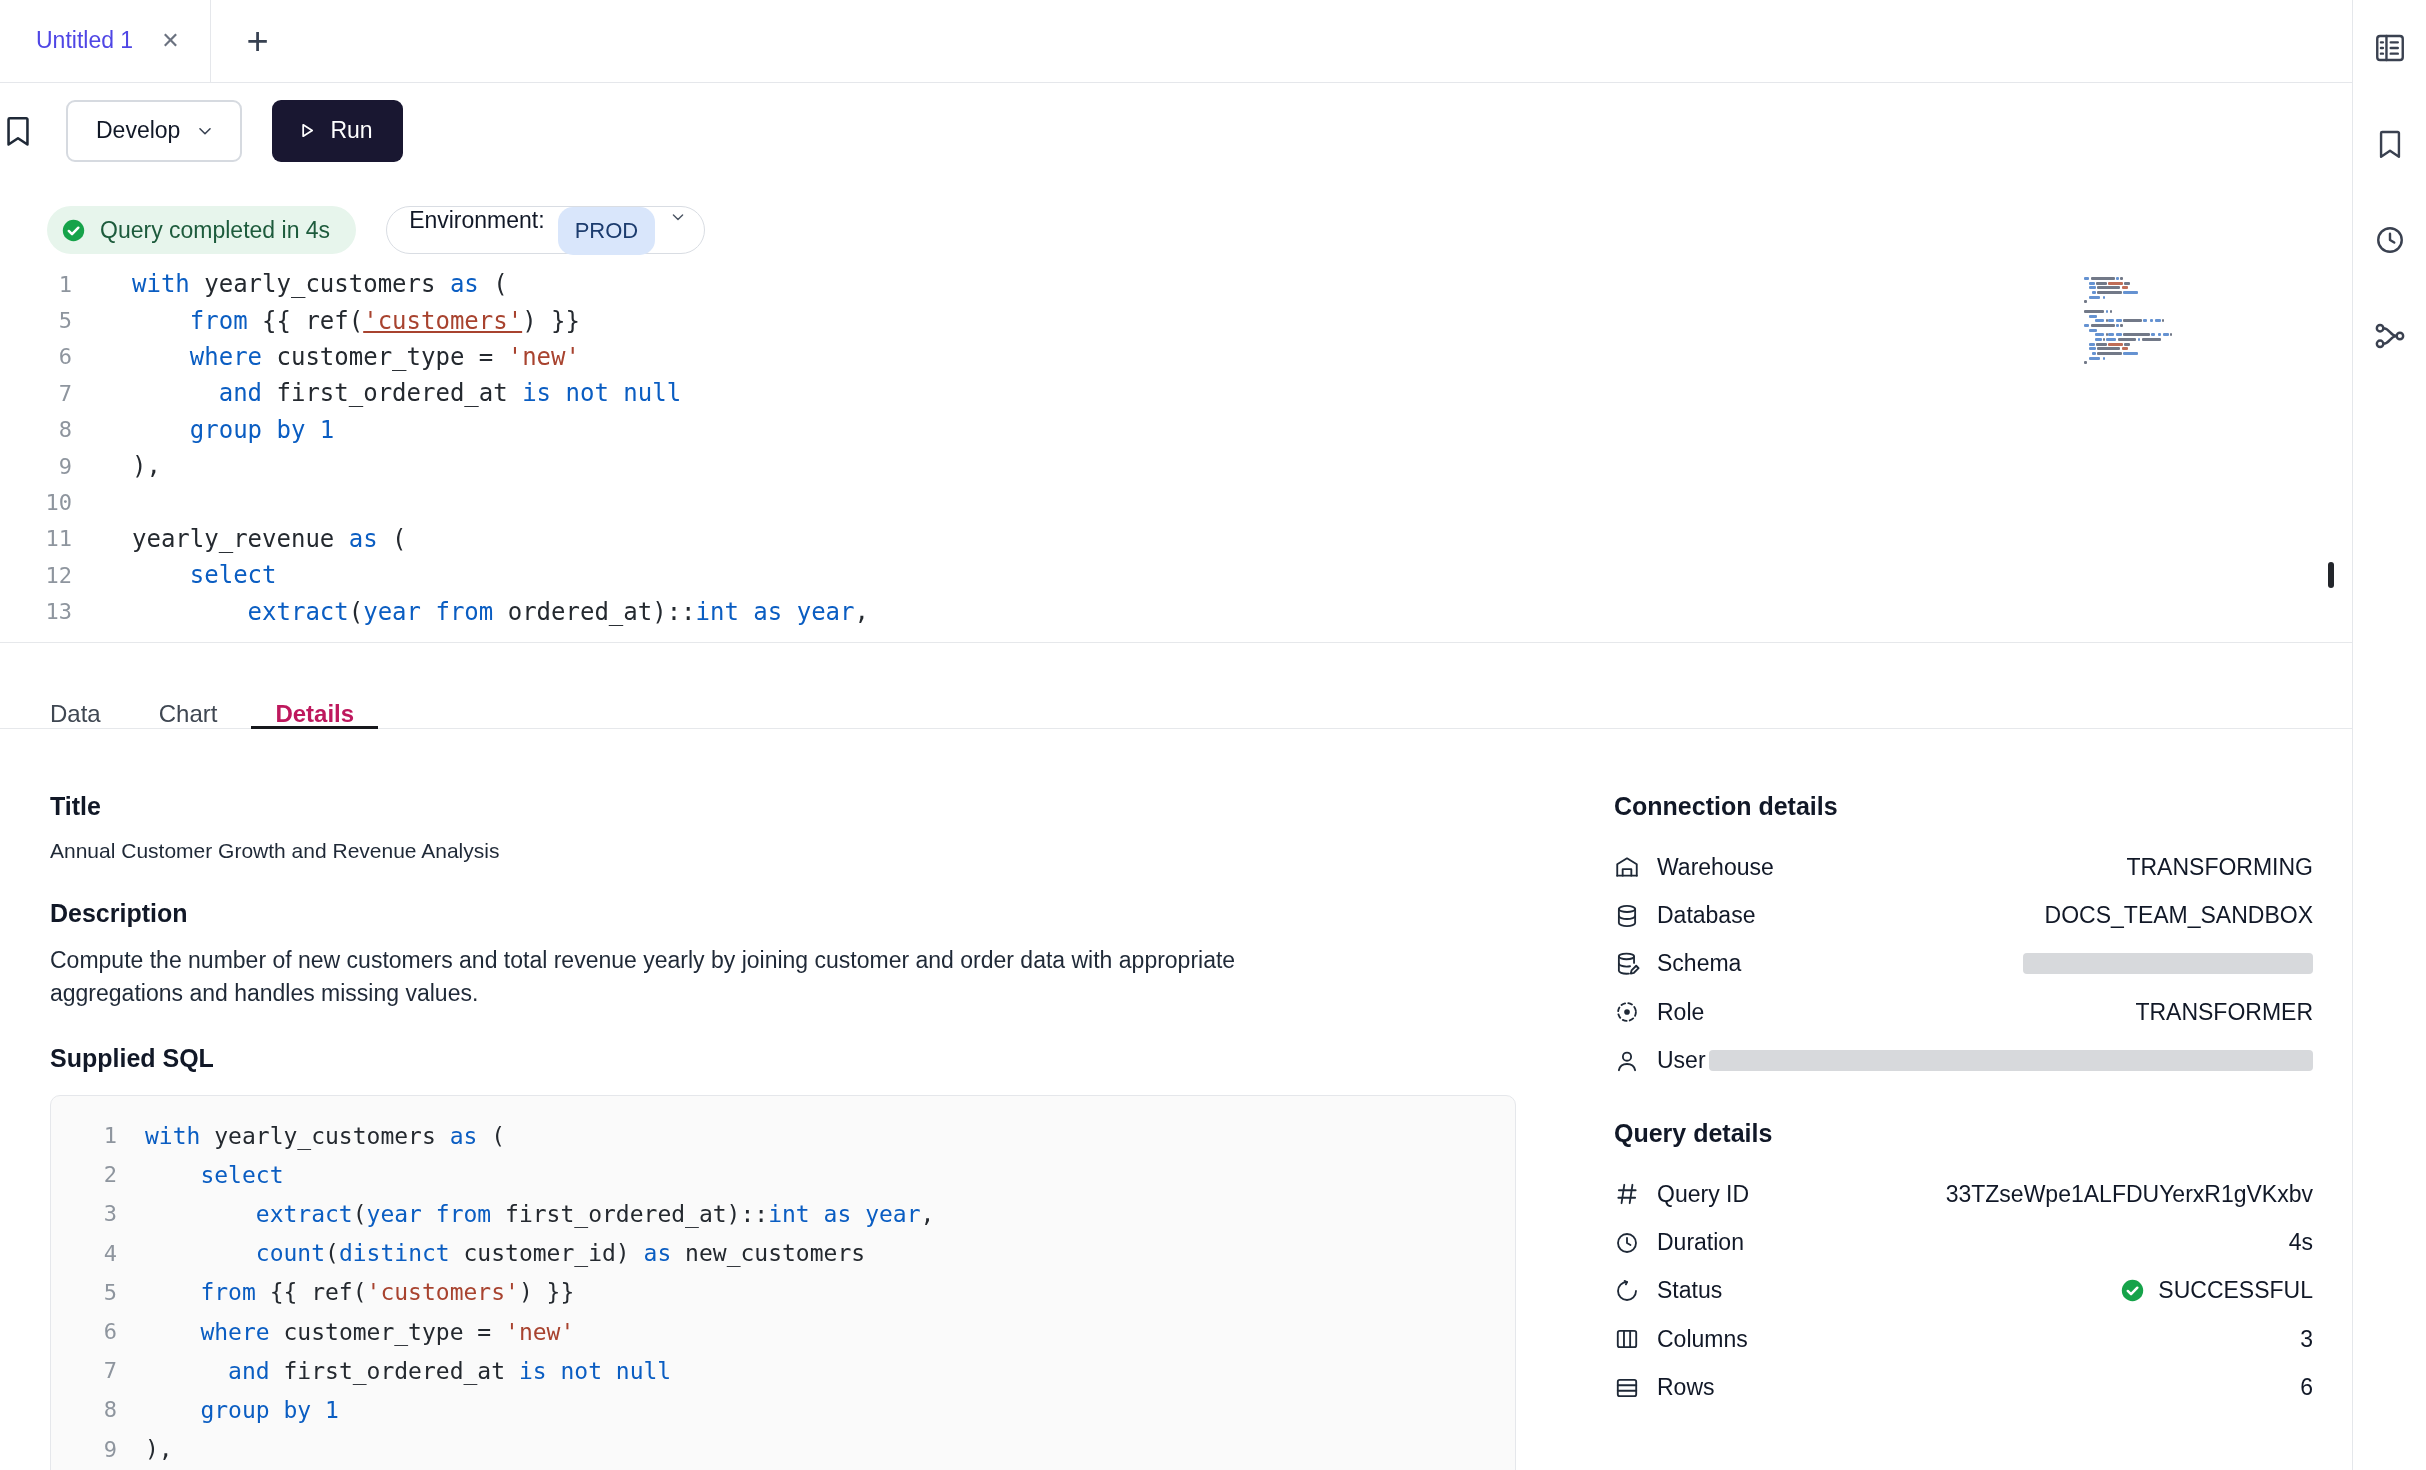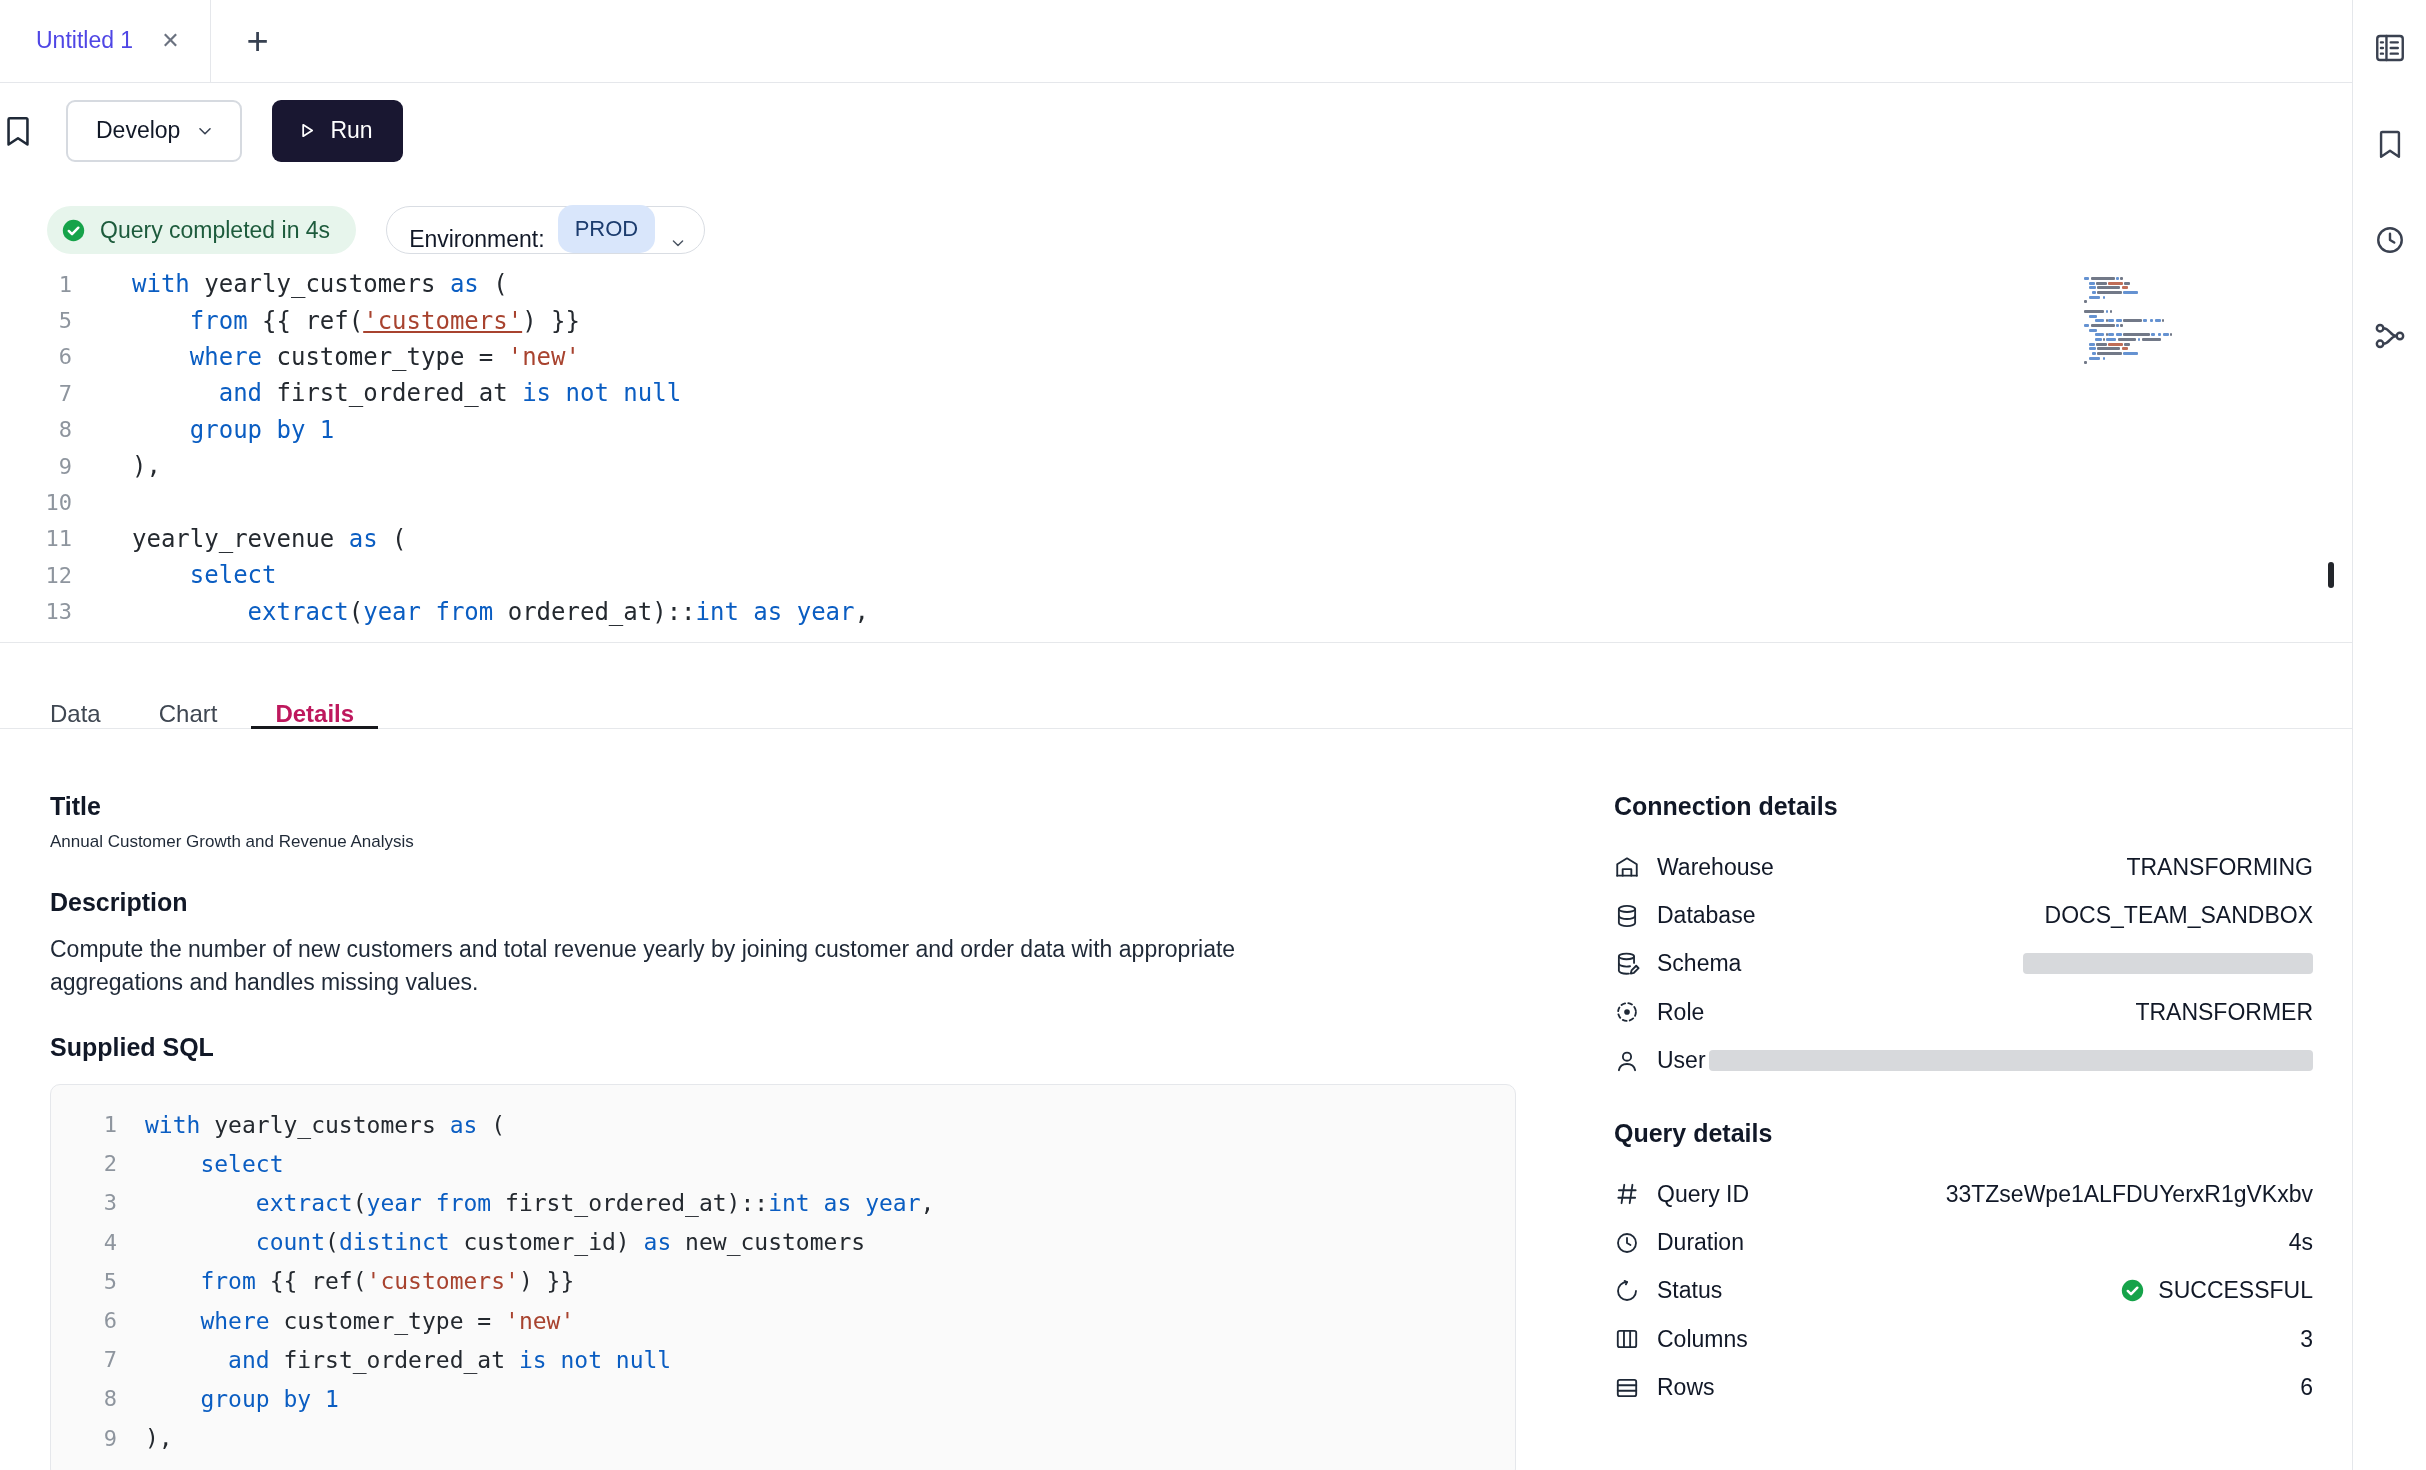--- a/index.html
+++ b/index.html
@@ -26,21 +26,21 @@
   .btn{display:inline-flex;align-items:center;border-radius:9px;font-size:23px;height:62px;
     cursor:pointer;font-family:inherit;background:#fff;border:none}
   .btn-develop{border:2px solid #d6dae0;padding:0 24px 0 28px;gap:14px;color:#111827}
   .btn-develop .chev{width:22px;height:22px;color:#374151}
   .btn-run{background:var(--run-bg);color:#fff;padding:0 30px 0 24px;gap:13px}
   .btn-run .play{width:21px;height:21px}
   .statusrow{margin-top:28px;display:flex;align-items:center;padding-left:47px}
   .pill-green{display:inline-flex;align-items:center;gap:13px;height:48px;border-radius:24px;
     background:#e7f5ec;padding:0 26px 0 13px;font-size:23px;color:#1d5b3c}
   .ok-ic{width:27px;height:27px;flex:none}
-  .env-group{margin-left:30px;display:inline-flex;align-items:flex-end;height:48px;
+  .env-group{margin-left:30px;display:inline-flex;align-items:flex-start;height:48px;
     border:1px solid #d9dde3;border-radius:24px;padding:0 16px 0 22px;gap:13px;
     font-size:23px;color:#111827;cursor:pointer}
   .env-pill{background:var(--env-bg);color:#1c3c6e;font-size:22px;border-radius:15px;padding:11px 17px}
   .env-group .chev{width:20px;height:20px;color:#4b5563}
   .editor{position:relative;height:388px;padding-top:12px;overflow:hidden;
     font-family:"DejaVu Sans Mono",monospace}
   .code-row{display:flex;height:36.4px;align-items:center}
   .editor .ln{flex:none;width:72px;text-align:right;font-size:22px;color:#8e959e}
   .editor .code-text{margin-left:60px;font-size:24px;white-space:pre;color:#24292f}
   .tk-kw,.tk-num{color:var(--kw)}
@@ -52,21 +52,21 @@
   .vthumb{position:absolute;right:18px;top:308px;width:6px;height:26px;border-radius:3px;background:#23262b}
   .divider{height:1px;background:#e6e8eb}
   .rtabs{height:86px;display:flex;align-items:flex-end;padding-left:21px;border-bottom:1px solid #e6e8eb}
   .rtab{display:flex;align-items:center;padding:0 29px;font-size:24px;color:#3f4752;
     position:relative;cursor:pointer}
   .rtab.active{color:#be185d;font-weight:700}
   .rtab.active::after{content:"";position:absolute;left:5px;right:5px;bottom:-1px;height:3px;background:#17181c}
   .content{flex:1;display:flex;padding:63px 0 0 50px;overflow:hidden}
   .leftcol{width:1466px;flex:none}
   .h{font-size:25px;font-weight:700;color:#111827}
-  .val{font-size:17px;color:#1f2937;margin:11px 0 36px}
+  .val{font-size:21px;color:#1f2937;margin:18px 0 36px}
   .para{font-size:23px;line-height:33px;color:#1f2937;max-width:1280px;margin:16px 0 34px}
   .sqlbox{margin-top:22px;border:1px solid #e5e7eb;border-radius:10px;background:#fafafa;
     padding:20px 20px 20px 26px;font-family:"DejaVu Sans Mono",monospace}
   .sqlbox .code-row{height:39.2px}
   .sqlbox .ln{flex:none;width:40px;text-align:right;font-size:22px;color:#8e959e}
   .sqlbox .code-text{margin-left:28px;font-size:23px;white-space:pre;color:#24292f}
   .rightcol{margin-left:98px;width:699px;flex:none}
   .d-rows{margin-top:22px}
   .d-row{display:flex;align-items:center;height:48.4px;font-size:23px}
   .d-icon{width:26px;height:26px;margin-right:17px;color:#1f2937;flex:none}

